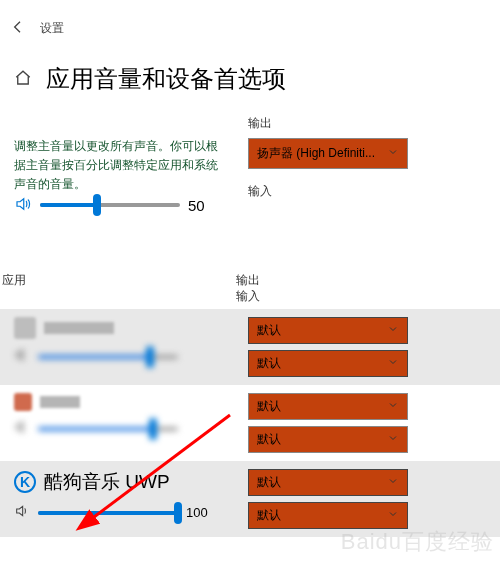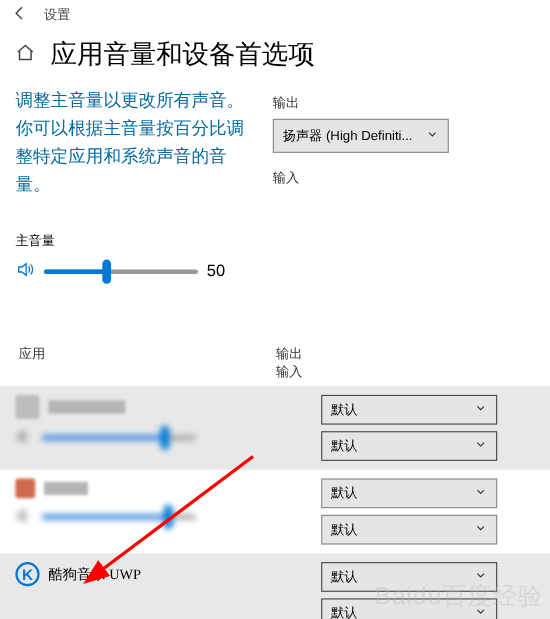--- a/index.html
+++ b/index.html
@@ -7,21 +7,21 @@
     font-family: "Microsoft YaHei", "Segoe UI", sans-serif;
     background: #fff;
     color: #000;
     font-size: 13px;
     width: 500px;
     overflow: hidden;
   }
   .titlebar {
     display: flex;
     align-items: center;
-    padding: 4px 10px;
+    padding: 19px 10px;
     gap: 14px;
   }
   .titlebar .back svg { width: 16px; height: 16px; stroke: #444; }
   .titlebar .label { font-size: 12px; color: #444; }
 
   .header {
     display: flex;
     align-items: center;
     padding: 6px 14px 14px 14px;
     gap: 14px;
@@ -30,33 +30,33 @@
   .header h1 { font-size: 24px; font-weight: 400; }
 
   .toprow {
     display: flex;
     padding: 0 14px;
     gap: 24px;
   }
   .leftcol { width: 210px; flex-shrink: 0; }
   .rightcol { flex: 1; }
 
-  .desc { font-size: 16px; color: #0369a1; line-height: 1.6; }
+  .desc { font-size: 12px; color: #14532d; line-height: 1.6; margin-top: 28px; }
 
   .sublabel { font-size: 12px; color: #333; margin-top: 6px; margin-bottom: 6px; }
 
   .combo {
     display: flex;
     align-items: center;
     justify-content: space-between;
     border: 1px solid #888;
     padding: 6px 8px;
     width: 160px;
     font-size: 12px;
-    background: #e5e5e5;
+    background: #c2410c;
     cursor: pointer;
     position: relative;
   }
   .combo .chev svg { width: 12px; height: 12px; stroke: #333; }
 
   .master-label { font-size: 12px; margin-top: 30px; margin-bottom: 8px; }
   .vol-row { display: flex; align-items: center; gap: 8px; }
   .vol-row .spk svg { width: 18px; height: 18px; stroke: #0078d7; fill: none; }
   .slider {
     position: relative;
@@ -75,21 +75,21 @@
     width: 8px; height: 22px;
     background: #0078d7;
     top: -9px;
     border-radius: 4px;
     transform: translateX(-50%);
   }
   .vol-val { font-size: 15px; width: 28px; }
 
   .apps-header {
     display: flex;
-    padding: 16px 14px 4px 17px;
+    padding: 16px 14px 4px 2px;
     gap: 24px;
     margin-top: 40px;
   }
   .apps-header .leftcol, .apps-header .rightcol { font-size: 12px; color: #333; }
   .apps-header .dual-line div { line-height: 1.4; }
 
   .app-row {
     display: flex;
     padding: 8px 14px;
     gap: 24px;
@@ -103,29 +103,29 @@
   .app-icon { width: 22px; height: 22px; border-radius: 3px; }
   .app-icon.blur1 { background: #bdbdbd; filter: blur(1.5px); }
   .app-icon.blur2 { background: #d06a4d; filter: blur(1.5px); width:18px; height:18px; }
   .app-icon.kugou {
     border: 2px solid #0078d7;
     border-radius: 50%;
     display: flex; align-items:center; justify-content:center;
     color:#0078d7; font-weight:bold; font-size:14px;
     width:22px; height:22px;
   }
-  .app-name { font-size: 13px; font-family: Liberation Serif, serif; }
+  .app-name { font-size: 19px; }
   .app-name.blur { background:#b5b5b5; width:70px; height:12px; filter:blur(1.5px); }
 
   .app-vol { display:flex; align-items:center; gap:8px; }
   .app-vol .spk svg { width:16px; height:16px; stroke:#444; fill:none; }
   .app-vol .slider { width: 140px; }
   .app-vol.blurred { filter: blur(3px); }
 
-  .combo.small { width: 160px; padding: 4px 8px; margin-left: 44px; }
+  .combo.small { width: 160px; padding: 4px 8px; }
 
   .combo.dark { border-color:#444; }
 
   .arrow-overlay {
     position: absolute;
     left: 60px;
     top: 410px;
     pointer-events: none;
   }
   .arrow-overlay svg { width: 180px; height: 130px; }
@@ -156,21 +156,20 @@
     <svg viewBox="0 0 24 24">
         <path d="M3 11 L12 3 L21 11 M5 10 V20 H19 V10" stroke-width="1.8"></path>
       </svg>
   </span>
   <h1>应用音量和设备首选项</h1>
 </div>
 
 <div class="toprow">
   <div class="leftcol">
     <p class="desc">调整主音量以更改所有声音。你可以根据主音量按百分比调整特定应用和系统声音的音量。</p>
-    <div class="master-label">主音量</div>
     <div class="vol-row">
       <span class="spk">
         <svg viewBox="0 0 24 24">
             <path d="M4 9v6h4l5 4V5L8 9H4z M16 8c1.5 1 1.5 7 0 8 M18.5 6c3 2 3 10 0 12" stroke-width="1.6"></path>
           </svg>
       </span>
       <div class="slider">
         <div class="fill" style="width:41%"></div>
         <div class="thumb" style="left:41%"></div>
       </div>
@@ -262,20 +261,30 @@
     </div>
   </div>
 </div>
 
 <div class="app-row shade">
   <div class="appinfo">
     <div class="app-namearea">
       <div class="app-icon kugou">K</div>
       <div class="app-name">酷狗音乐 UWP</div>
     </div>
+    <div class="app-vol">
+      <span class="spk"><svg viewBox="0 0 24 24" stroke="#0078d7">
+            <path d="M4 9v6h4l5 4V5L8 9H4z M16 8c1.5 1 1.5 7 0 8" stroke-width="1.6" fill="none"></path>
+          </svg></span>
+      <div class="slider">
+        <div class="fill" style="width:100%"></div>
+        <div class="thumb" style="left:100%"></div>
+      </div>
+      <span class="vol-val" style="font-size:13px">100</span>
+    </div>
   </div>
   <div class="appcombos">
     <div class="combo small dark">
       <span>默认</span>
       <span class="chev"><svg viewBox="0 0 24 24">
             <path d="M6 9l6 6 6-6" fill="none" stroke-width="2"></path>
           </svg></span>
     </div>
     <div class="combo small dark">
       <span>默认</span>

